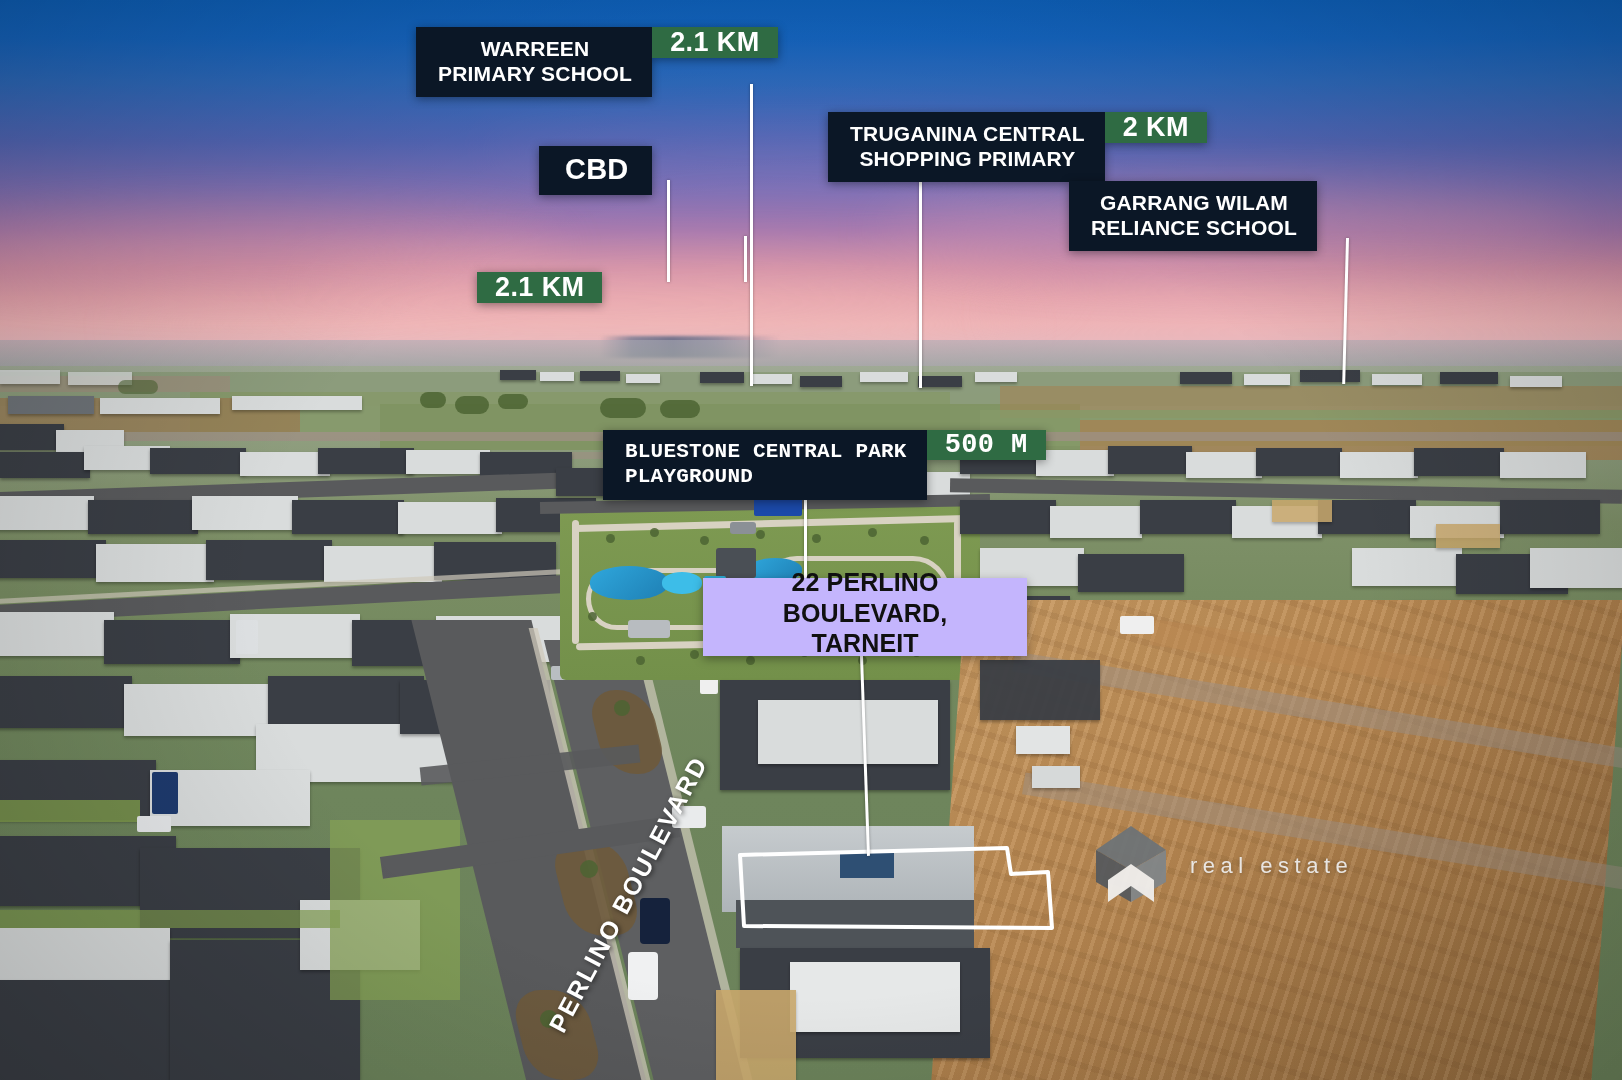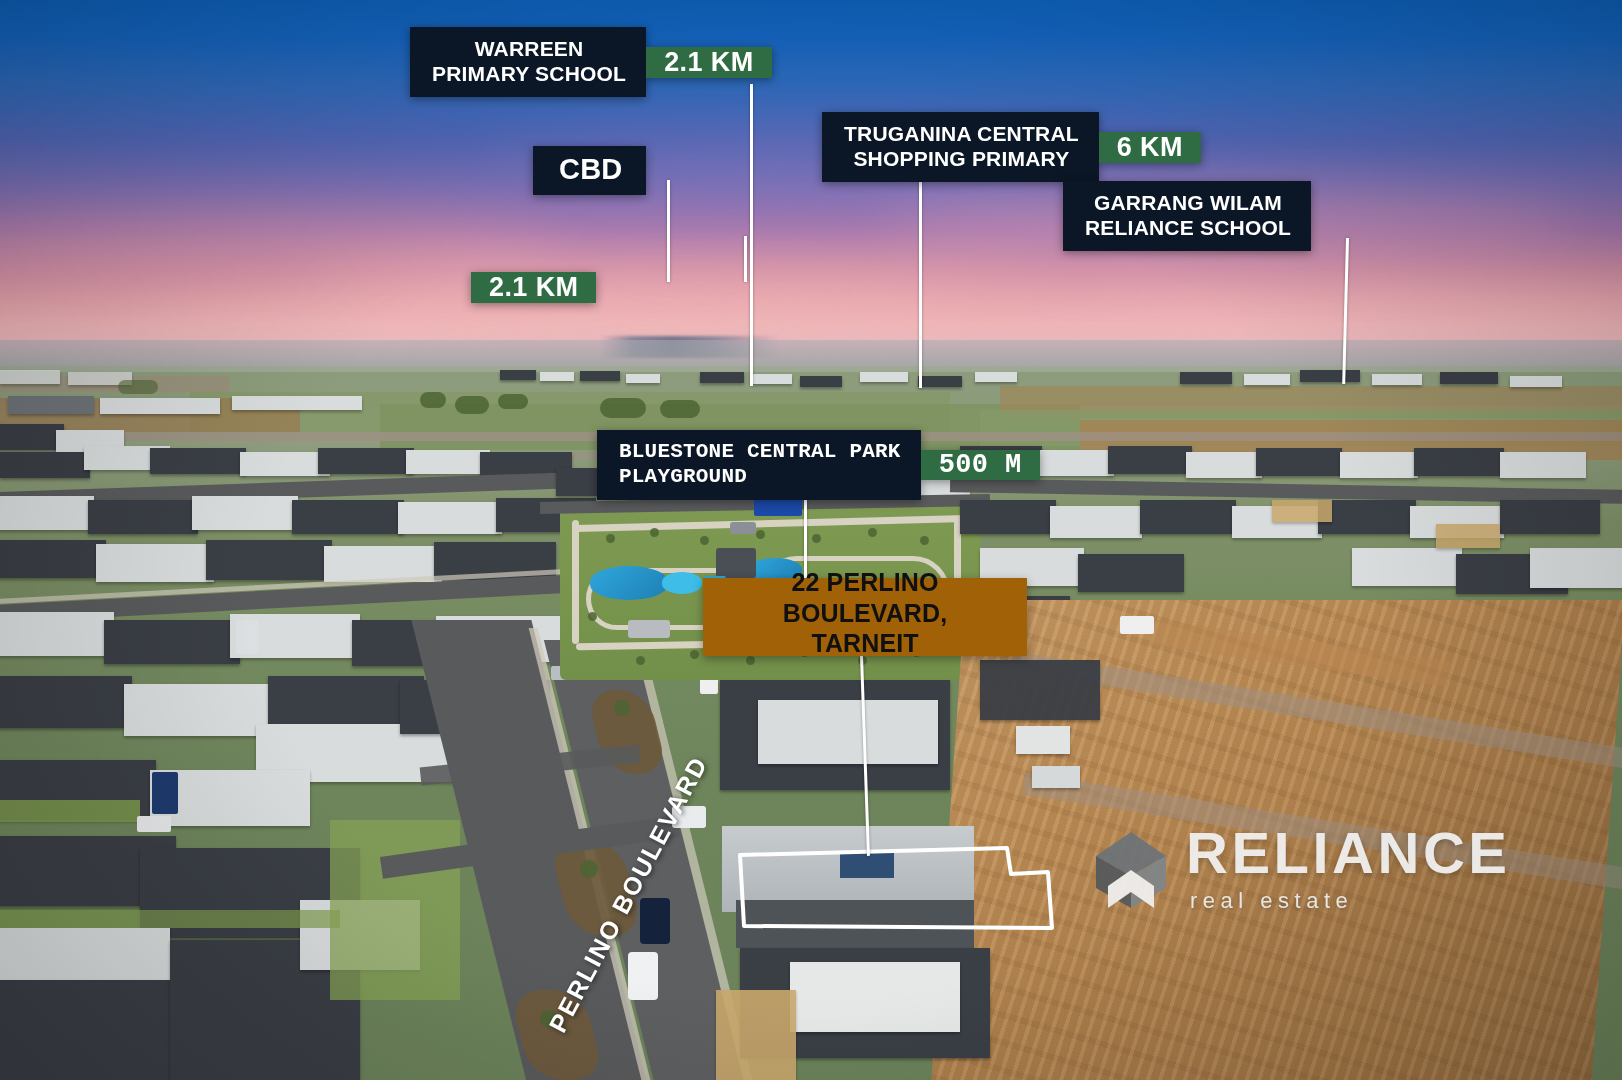--- a/index.html
+++ b/index.html
@@ -106,43 +106,44 @@
   }
 
   
   .connector {
     position:absolute; width:3px; background:#FFFFFF;
     box-shadow:0 0 3px rgba(0,0,0,.35);
   }
   .connector.diag { transform-origin:top center; }
 
   .callout {
-    position:absolute; display:flex; align-items:center;
+    position:absolute; display:flex; align-items:flex-start;
     filter:drop-shadow(0 2px 5px rgba(0,0,0,.4));
+    margin-left:6px;
   }
   .callout .name {
     background:#0B1726; color:#FFFFFF;
     display:flex; flex-direction:column; justify-content:center;
     padding:9px 20px 11px 22px;
     font-weight:bold; font-size:21px; line-height:1.20;
     letter-spacing:.2px; white-space:pre-line;
   }
   .callout .name.ctr { text-align:center; align-items:center; }
   .callout .name.lft { text-align:left; align-items:flex-start; }
   .callout .dist {
     background:#2F6B43; color:#FFFFFF;
     display:flex; align-items:center; justify-content:center;
     padding:0 18px; min-width:30px;
     font-weight:bold; font-size:27px; letter-spacing:.4px;
     white-space:nowrap;
   }
 
   
   .address-card {
-    position:absolute; background:#a16207; color:#101010;
+    position:absolute; background:#c4b5fd; color:#101010;
     display:flex; flex-direction:column; align-items:center; justify-content:center;
     text-align:center; padding:16px 26px 24px;
     font-weight:bold; font-size:25px; line-height:1.22;
     letter-spacing:.1px; white-space:pre-line;
     box-shadow:0 3px 9px rgba(0,0,0,.35);
   }
 
   
   .street-label {
     position:absolute; color:#FFFFFF; font-weight:bold;
@@ -426,21 +427,21 @@
   </div>
 
   <div class="callout" style="left:533px;top:146px;">
     <div class="name ctr" style="font-size:29px;padding:6px 24px 8px 26px;">CBD</div>
     <div class="dist" style="min-width:48px;"></div>
   </div>
 
   <div class="callout" style="left:822px;top:112px;">
     <div class="name ctr">TRUGANINA CENTRAL
 SHOPPING PRIMARY</div>
-    <div class="dist">6 KM</div>
+    <div class="dist">2 KM</div>
   </div>
 
   <div class="callout" style="left:1063px;top:181px;">
     <div class="name ctr">GARRANG WILAM
 RELIANCE SCHOOL</div>
   </div>
 
   <div class="callout" style="left:471px;top:272px;">
     <div class="dist">2.1 KM</div>
   </div>
@@ -461,18 +462,17 @@
   </div>
 
   <div class="brand" style="left:1094px;top:824px;">
     <svg class="mark" viewBox="0 0 74 78">
       <polygon points="37,2 72,26 37,46 2,26" fill="#6D7377"></polygon>
       <polygon points="2,26 37,46 37,78 2,58" fill="#55595D"></polygon>
       <polygon points="37,46 72,26 72,58 37,78" fill="#80868A"></polygon>
       <polygon points="37,40 60,56 60,78 37,62 14,78 14,56" fill="#F1F1F1"></polygon>
     </svg>
     <div class="wordmark">
-      <div class="wname">RELIANCE</div>
       <div class="wtag">real estate</div>
     </div>
   </div>
 
 </div>
 
 </body></html>

